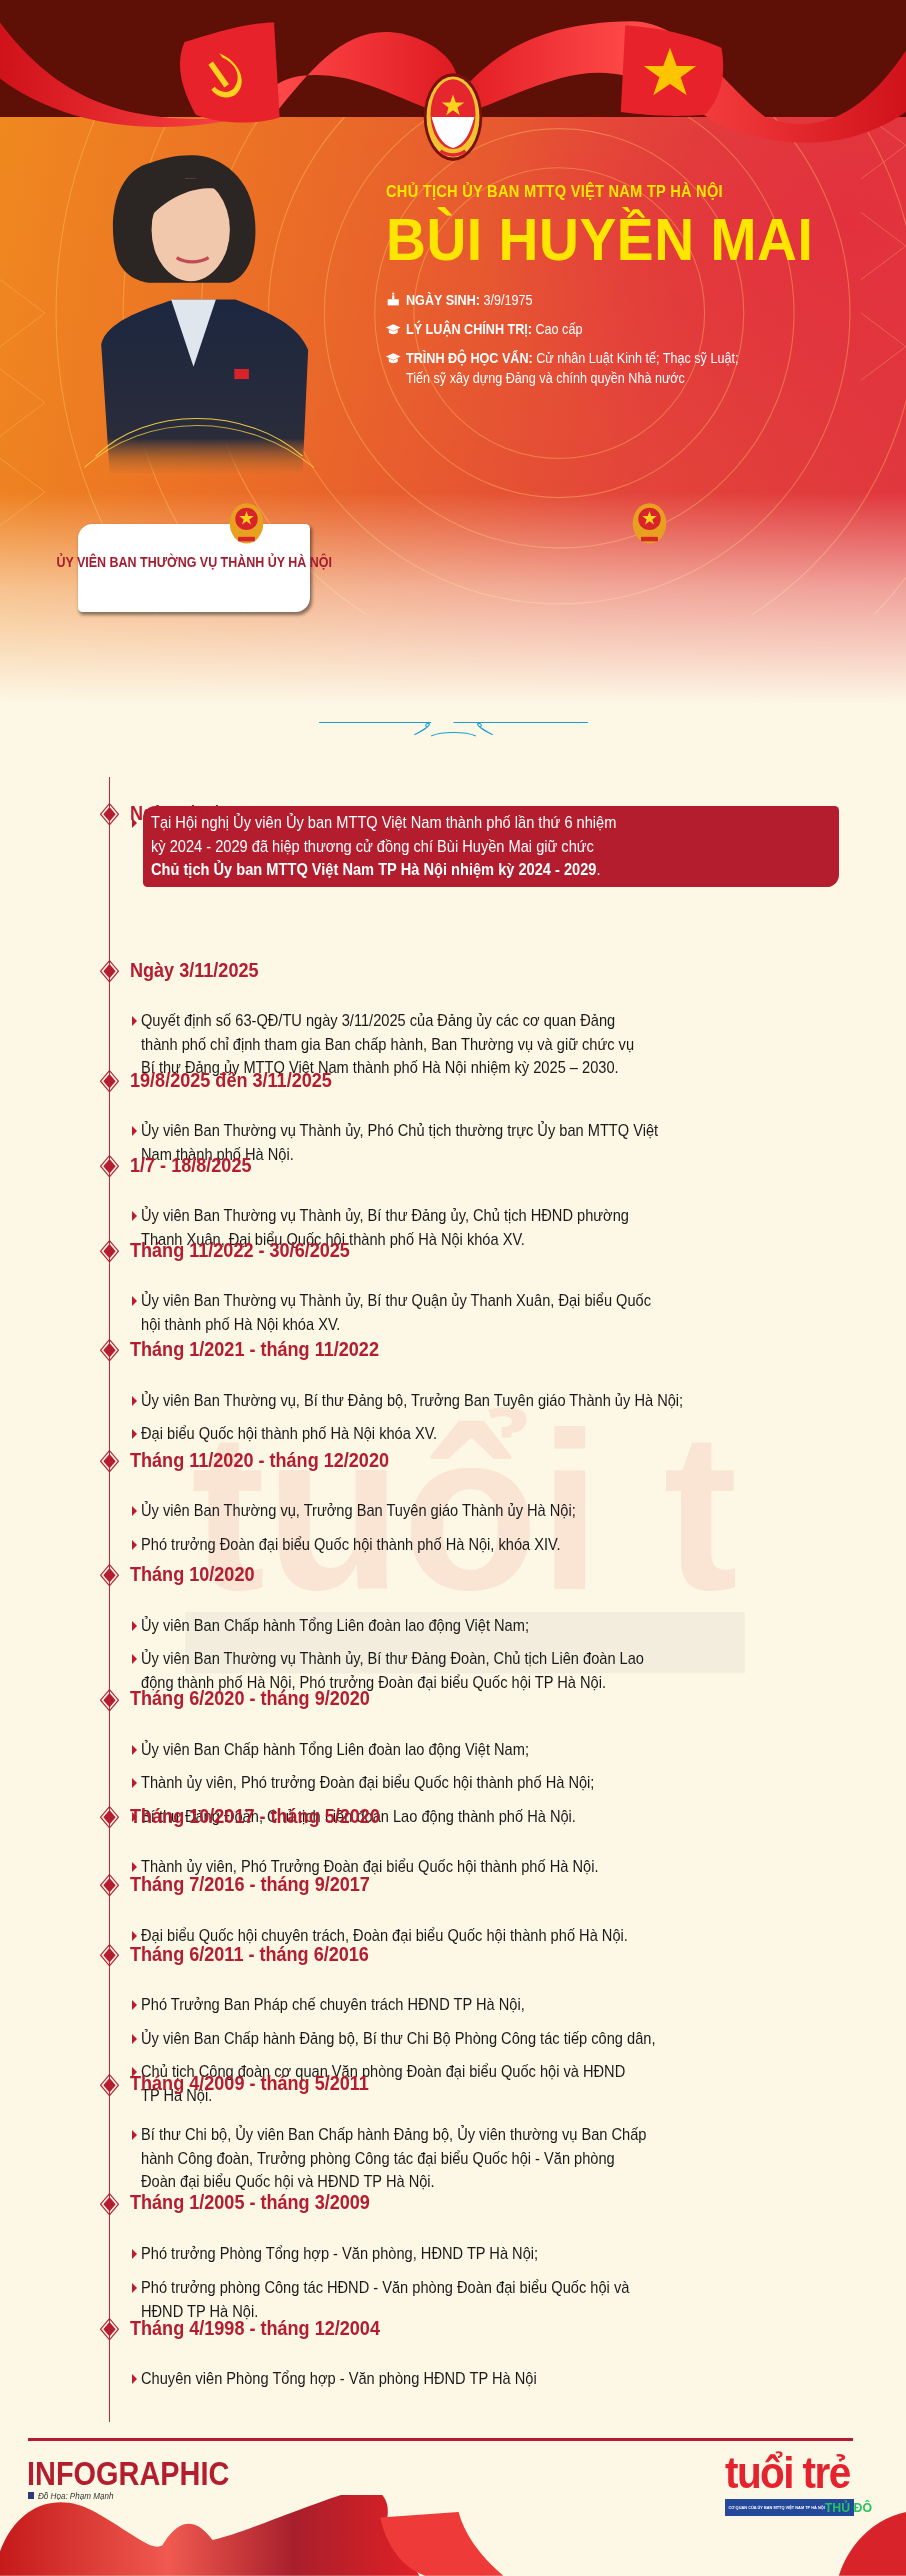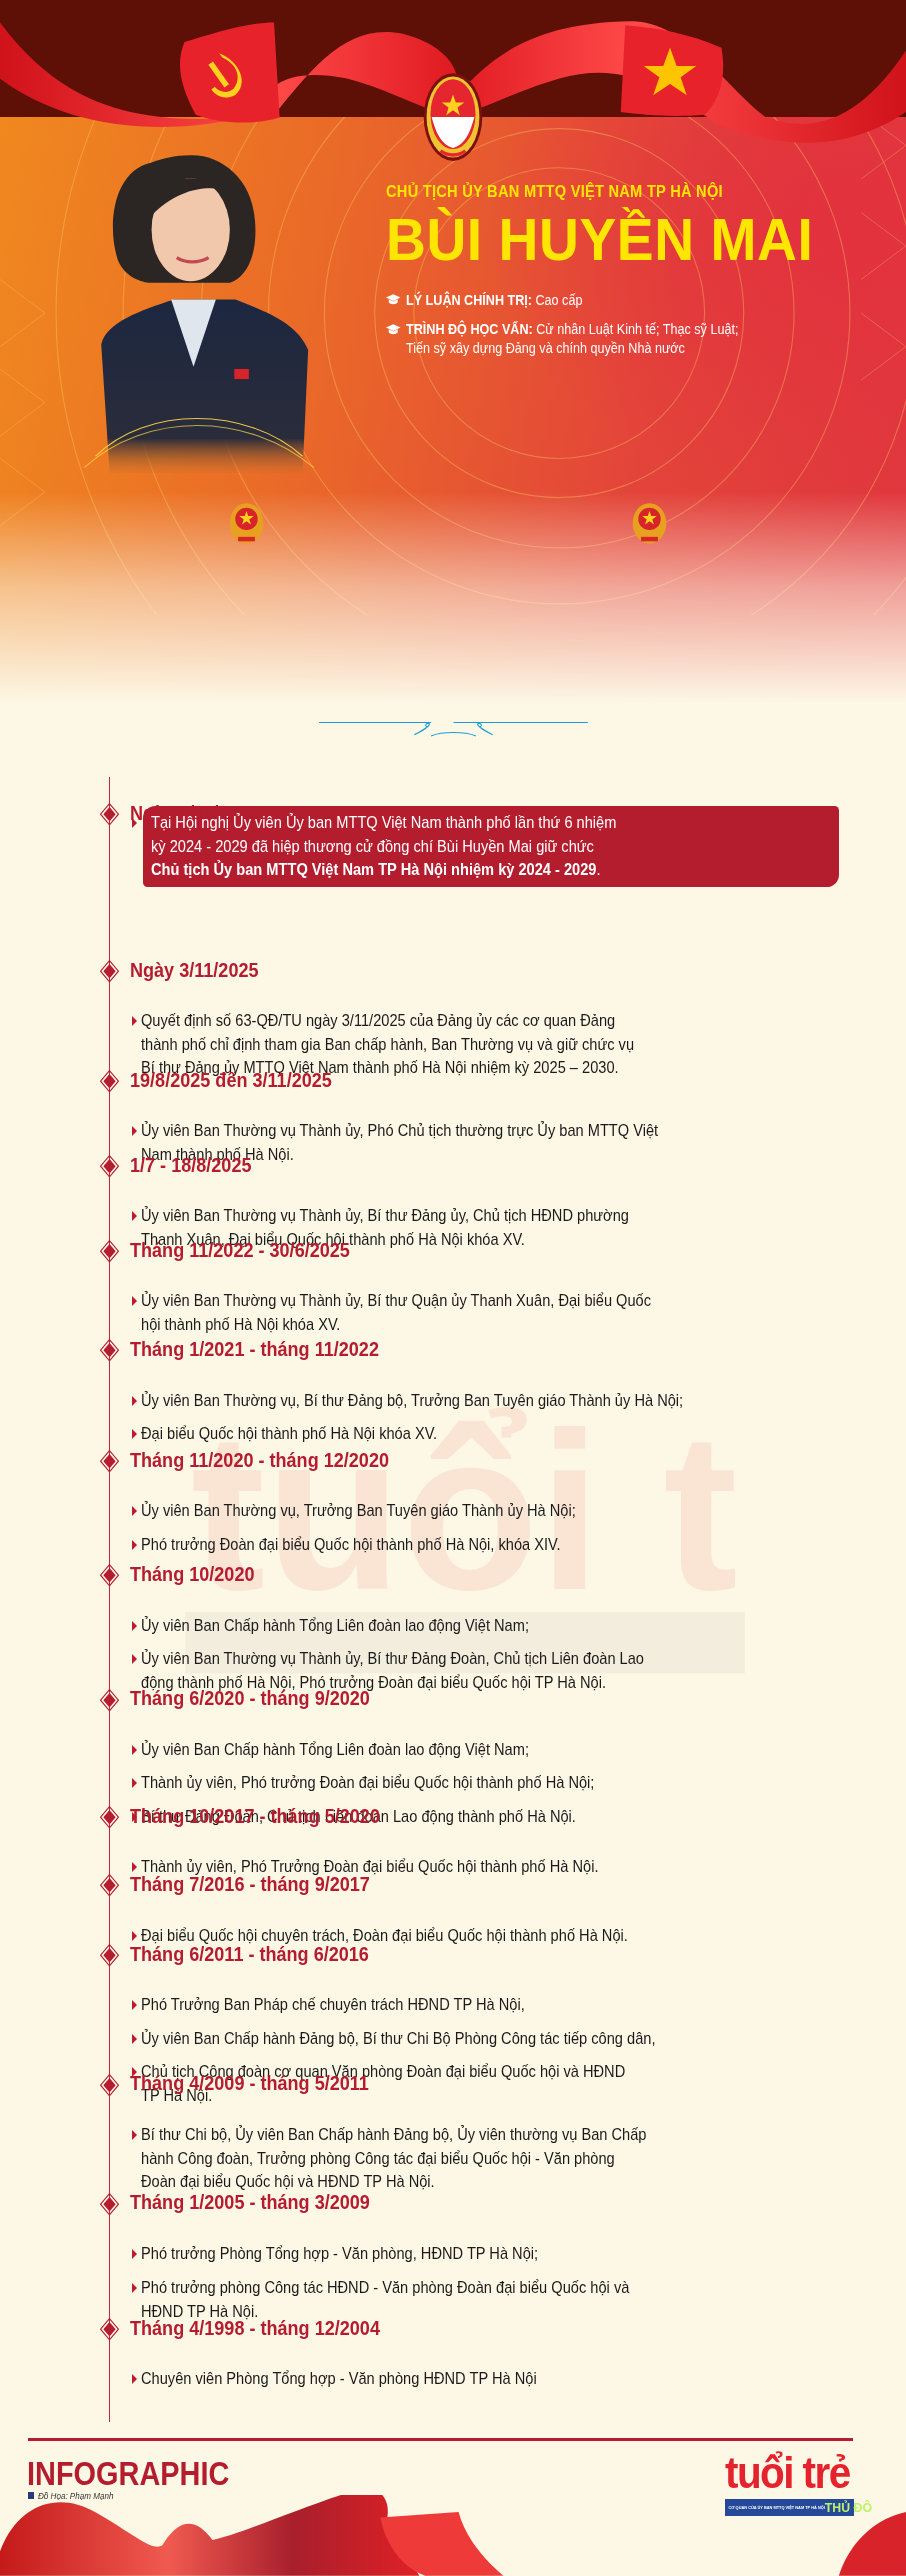--- a/index.html
+++ b/index.html
@@ -103,21 +103,21 @@
     position: absolute; left: 27px; top: 2454px; font-weight: bold; font-size: 34px; color: #b31d2e;
     letter-spacing: 0px; transform: scaleX(0.85); transform-origin: left; white-space: nowrap;
   }
   .credit { position: absolute; left: 28px; top: 2490px; font-size: 9.5px; color: #333; display: flex; align-items: center; }
   .credit .sq { width: 6.2px; height: 6.2px; background: #2b3a7a; margin-right: 3.4px; }
   .credit .ct { font-style: italic; transform: scaleX(0.85); transform-origin: left; }
   .brand { position: absolute; left: 725px; top: 2448px; width: 131px; height: 67px; }
   .brand-word { position: absolute; left: 0; top: 0; font-weight: bold; font-size: 44px; color: #e5232f; letter-spacing: -1.7px; transform: scaleX(0.92); transform-origin: left; white-space: nowrap; }
   .brand-bar { position: absolute; left: 0; top: 51px; width: 129px; height: 17px; background: #24489a; display: flex; align-items: center; justify-content: space-between; padding: 0 3.4px; }
   .brand-bar .small { font-size: 3.9px; color: #fff; font-weight: bold; white-space: nowrap; }
-  .brand-bar .big { font-size: 12.3px; color: #bef264; font-weight: bold; white-space: nowrap; }
+  .brand-bar .big { font-size: 12.3px; color: #22c55e; font-weight: bold; white-space: nowrap; }
   .waves { position: absolute; left: 0; top: 2495px; width: 906px; height: 81px; }
 </style>
 </head>
 <body>
 
 <div class="page">
 
   <div class="header">
     <svg class="drum-pattern" viewBox="0 0 1620 1100">
       <g fill="none" stroke="#ffd36a" stroke-width="2">
@@ -182,37 +182,48 @@
       <path d="M 60 560 C 150 470, 330 470, 430 560" stroke="#ffd84a" stroke-width="2" fill="none" opacity="0.9"></path>
       <path d="M 40 580 C 150 480, 330 480, 450 580" stroke="#ffd84a" stroke-width="2" fill="none" opacity="0.7"></path>
     </svg>
 
     <div class="info">
       <div class="subtitle">CHỦ TỊCH ỦY BAN MTTQ VIỆT NAM TP HÀ NỘI</div>
       <div class="name">BÙI HUYỀN MAI</div>
       <div class="facts">
         <div class="fact">
           <svg class="ico" viewBox="0 0 26 26">
+              <rect x="3" y="13" width="20" height="11" fill="#fff"></rect>
+              <rect x="11" y="6" width="4" height="7" fill="#fff"></rect>
+              <circle cx="13" cy="3" r="2" fill="#fff"></circle>
+            </svg>
+          <div class="txt"><span class="lbl">NGÀY SINH:</span><span> 3/9/1975</span></div>
+        </div>
+        <div class="fact">
+          <svg class="ico" viewBox="0 0 26 26">
               <polygon points="13,4 26,10 13,16 0,10" fill="#fff"></polygon>
               <path d="M5 13 L5 19 C9 23 17 23 21 19 L21 13 L13 17 Z" fill="#fff"></path>
             </svg>
           <div class="txt"><span class="lbl">LÝ LUẬN CHÍNH TRỊ:</span><span> Cao cấp</span></div>
         </div>
         <div class="fact">
           <svg class="ico" viewBox="0 0 26 26">
               <polygon points="13,4 26,10 13,16 0,10" fill="#fff"></polygon>
               <path d="M5 13 L5 19 C9 23 17 23 21 19 L21 13 L13 17 Z" fill="#fff"></path>
             </svg>
           <div class="txt"><span class="lbl">TRÌNH ĐỘ HỌC VẤN:</span><span> Cử nhân Luật Kinh tế; Thạc sỹ Luật;</span><br><span>Tiến sỹ xây dựng Đảng và chính quyền Nhà nước</span></div>
         </div>
       </div>
     </div>
 
     <div class="header-fade"></div>
 
+    <div class="card c1">
+      <div class="ctext">ỦY VIÊN BAN THƯỜNG VỤ THÀNH ỦY HÀ NỘI</div>
+    </div>
     <svg class="national-emblem e1" viewBox="0 0 66 80">
       <ellipse cx="33" cy="38" rx="30" ry="36" fill="#e8a01f"></ellipse>
       <circle cx="33" cy="30" r="20" fill="#d8232a"></circle>
       <polygon fill="#ffd21f" points="33,16 36,25 46,25 38,31 41,40 33,34 25,40 28,31 20,25 30,25"></polygon>
       <rect x="18" y="62" width="30" height="8" fill="#d8232a"></rect>
     </svg>
     <svg class="national-emblem e2" viewBox="0 0 66 80">
       <ellipse cx="33" cy="38" rx="30" ry="36" fill="#e8a01f"></ellipse>
       <circle cx="33" cy="30" r="20" fill="#d8232a"></circle>
       <polygon fill="#ffd21f" points="33,16 36,25 46,25 38,31 41,40 33,34 25,40 28,31 20,25 30,25"></polygon>

